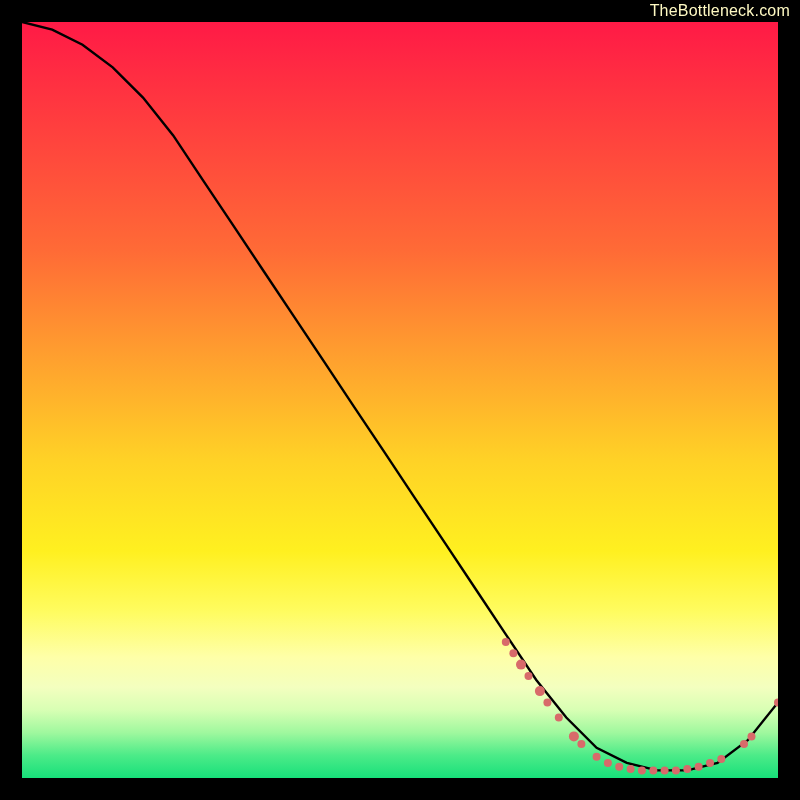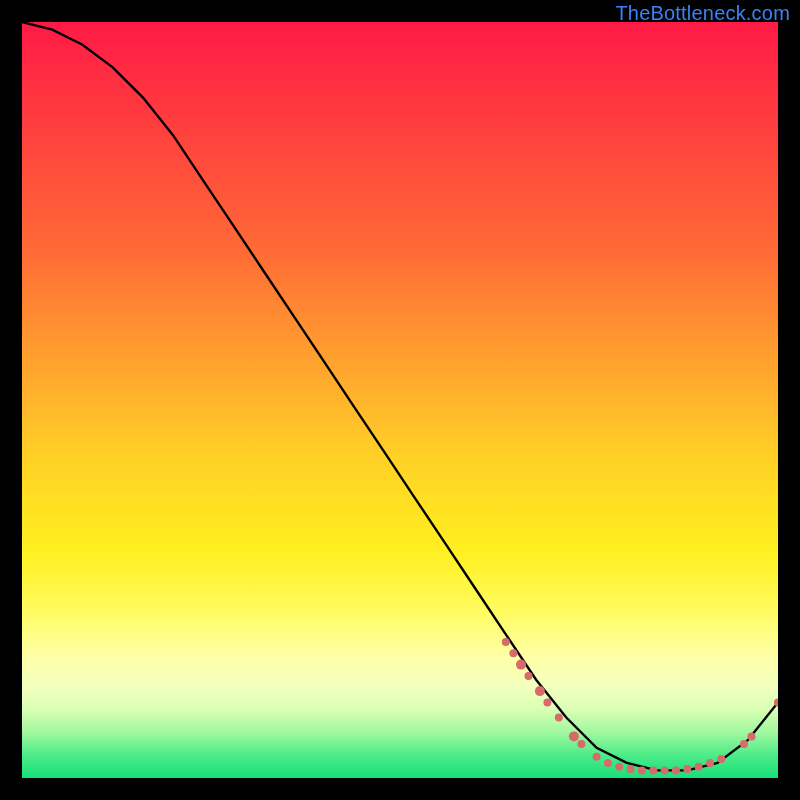--- a/index.html
+++ b/index.html
@@ -38,22 +38,22 @@
       #d8ffb4 91%,
       #9ff89e 94%,
       #4ceb88 97%,
       #17e07a 100%
     );
   }
   .attribution {
     position: absolute;
     top: 2px;
     right: 10px;
-    color: #3b82f6;
-    font-size: 20px;
+    color: #fef9c3;
+    font-size: 16px;
     letter-spacing: 0.2px;
     user-select: none;
   }
   svg.overlay {
     position: absolute;
     left: 0;
     top: 0;
     width: 756px;
     height: 756px;
   }

